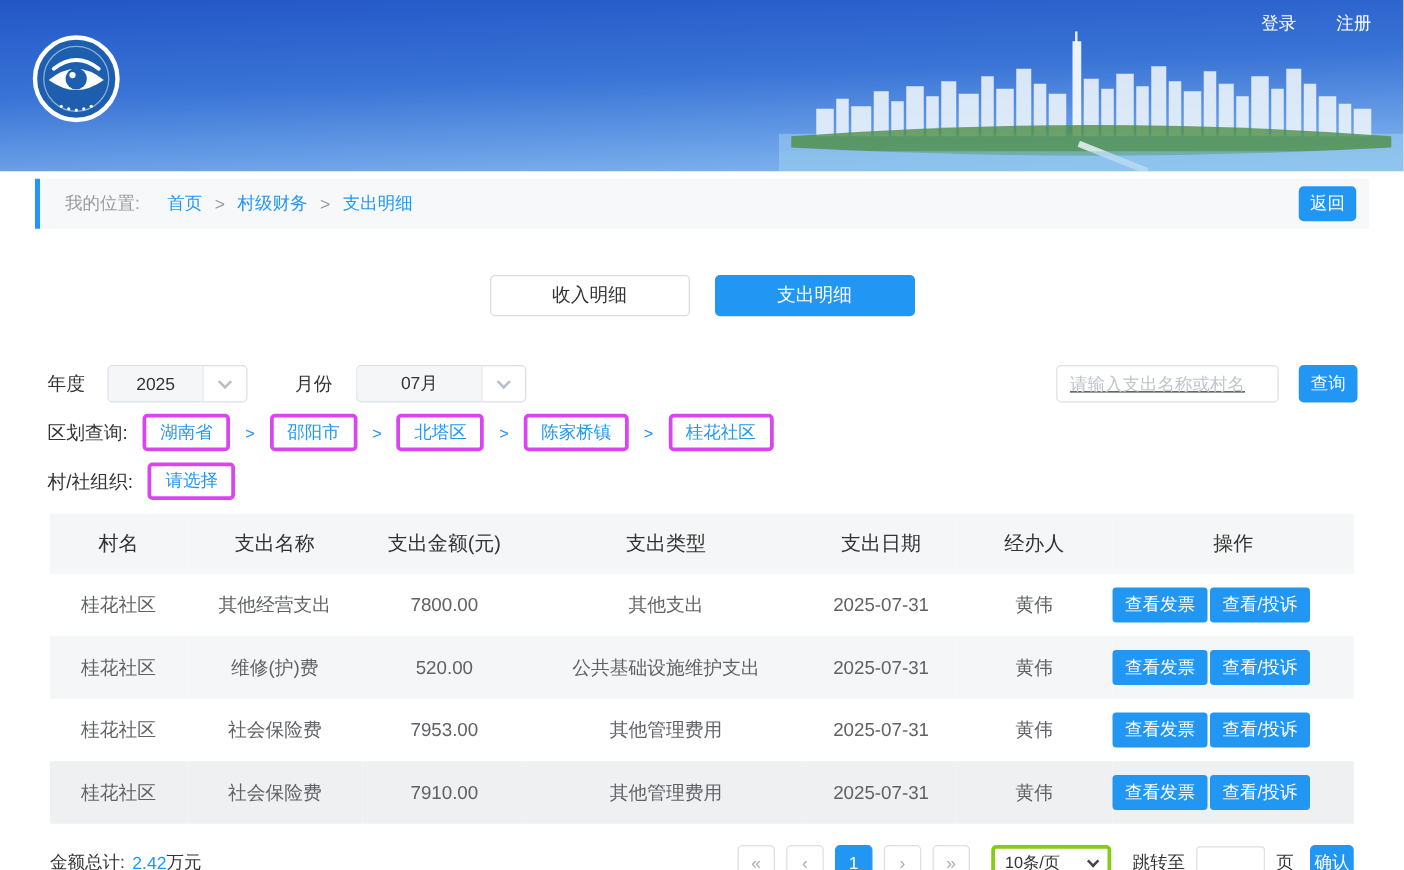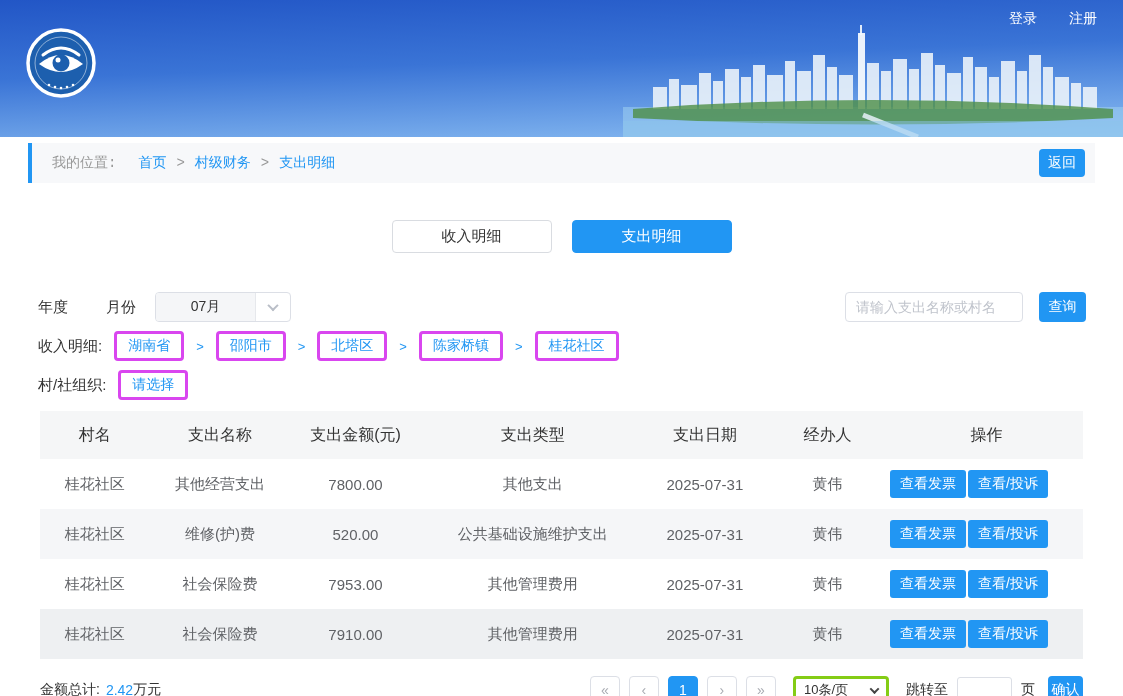--- a/index.html
+++ b/index.html
@@ -16,21 +16,21 @@
   .auth-links { position: absolute; top: 10px; right: 26px; display: flex; gap: 32px; z-index: 3; }
   .auth-links a { color: #fff; font-size: 14px; text-decoration: none; cursor: pointer; }
   .brand { position: absolute; left: 25px; top: 27px; display: flex; align-items: center; z-index: 3; }
   .brand .logo { width: 72px; height: 72px; display: block; }
   .brand h1 { color: #fff; font-size: 26px; font-weight: bold; margin-left: 20px; letter-spacing: 1px; }
 
   
   .breadcrumb-bar {
     margin: 6px 28px 0 28px; height: 40px;
     background: #f7f8fa; border-left: 4px solid #2196f3;
-    display: flex; align-items: center; padding: 0 10px 0 20px; font-size: 14px; font-family: Liberation Mono, monospace;
+    display: flex; align-items: center; padding: 0 10px 0 20px; font-size: 14px;
   }
   .crumb-label { color: #999; margin-right: 22px; }
   .crumb-link { color: #2196f3; text-decoration: none; cursor: pointer; }
   .crumb-sep { color: #999; margin: 0 10px; }
   .btn { border: none; cursor: pointer; font-family: inherit; }
   .btn-primary { background: #2196f3; color: #fff; border-radius: 4px; }
   .back-btn { margin-left: auto; width: 46px; height: 28px; font-size: 14px; }
 
   
   .tabs { margin-top: 37px; display: flex; justify-content: center; gap: 20px; }
@@ -52,21 +52,21 @@
   .sel-val {
     flex: 1; display: flex; align-items: center; justify-content: center;
     font-size: 14px; color: #333; background: #f5f6f8; border-right: 1px solid #e6e8ec;
   }
   .sel-caret { width: 34px; display: flex; align-items: center; justify-content: center; }
   .chev { width: 8px; height: 8px; border-right: 2px solid #b9bec7; border-bottom: 2px solid #b9bec7; transform: rotate(45deg) translate(-1px,-1px); }
   .month-lbl { margin-left: 38px; }
   .search-box { margin-left: auto; display: flex; align-items: center; }
   .search-input {
     width: 178px; height: 30px; border: 1px solid #dcdfe6; border-radius: 4px;
-    padding: 0 10px; font-size: 14px; font-family: inherit; color: #333; outline: none;
+    padding: 0 10px; font-size: 14px; font-family: inherit; color: #333; outline: none; text-decoration: underline;
   }
   .search-input::placeholder { color: #c0c4cc; }
   .search-btn { margin-left: 16px; width: 47px; height: 30px; font-size: 14px; }
 
   
   .region-row { margin: 9px 38px 0 38px; display: flex; align-items: center; }
   .region-row .lbl { font-size: 15px; }
   .chip {
     background: #fff; border: 3px solid #d946ef; color: #2196f3; border-radius: 4px;
     font-size: 14px; padding: 3px 11px; margin-left: 12px; cursor: pointer; font-family: inherit;
@@ -187,35 +187,41 @@
 
   <main>
 
     <div class="tabs">
       <button class="tab">收入明细</button>
       <button class="tab active">支出明细</button>
     </div>
 
     <div class="filter-row">
       <span class="lbl">年度</span>
+      <div class="select year">
+        <span class="sel-val">2025</span>
+        <span class="sel-caret">
+            <i class="chev"></i>
+          </span>
+      </div>
       <span class="lbl month-lbl">月份</span>
       <div class="select month">
         <span class="sel-val">07月</span>
         <span class="sel-caret">
             <i class="chev"></i>
           </span>
       </div>
       <div class="search-box">
         <input class="search-input" type="text" placeholder="请输入支出名称或村名" style="">
         <button class="btn btn-primary search-btn">查询</button>
       </div>
     </div>
 
     <div class="region-row">
-      <span class="lbl">收入明细:</span>
+      <span class="lbl">区划查询:</span>
       <button class="chip">湖南省</button>
       <span class="rsep">&gt;</span>
       <button class="chip">邵阳市</button>
       <span class="rsep">&gt;</span>
       <button class="chip">北塔区</button>
       <span class="rsep">&gt;</span>
       <button class="chip">陈家桥镇</button>
       <span class="rsep">&gt;</span>
       <button class="chip">桂花社区</button>
     </div>

